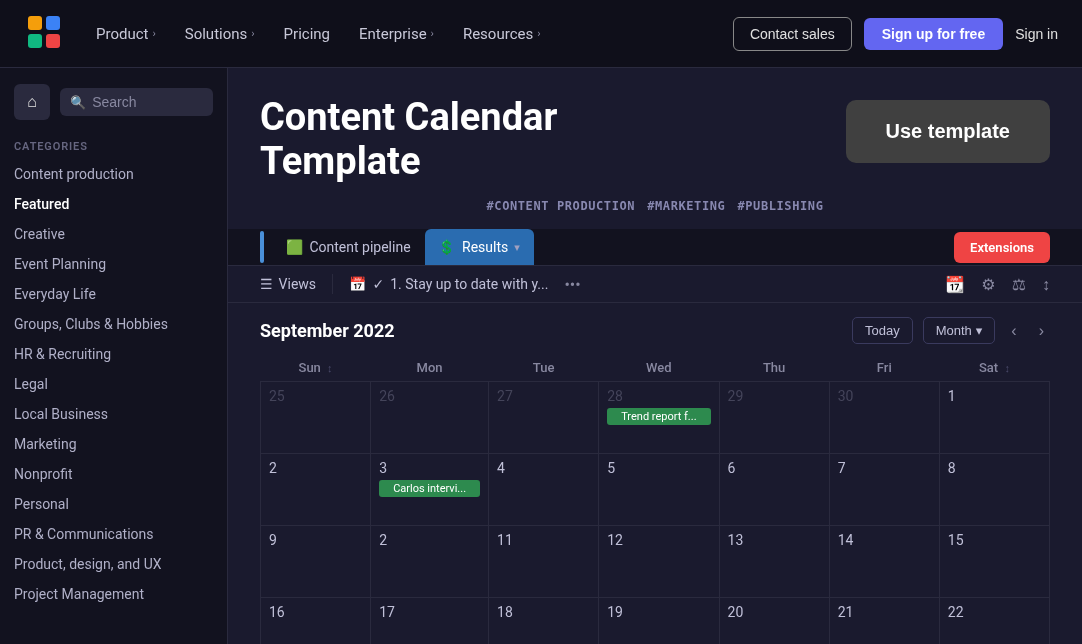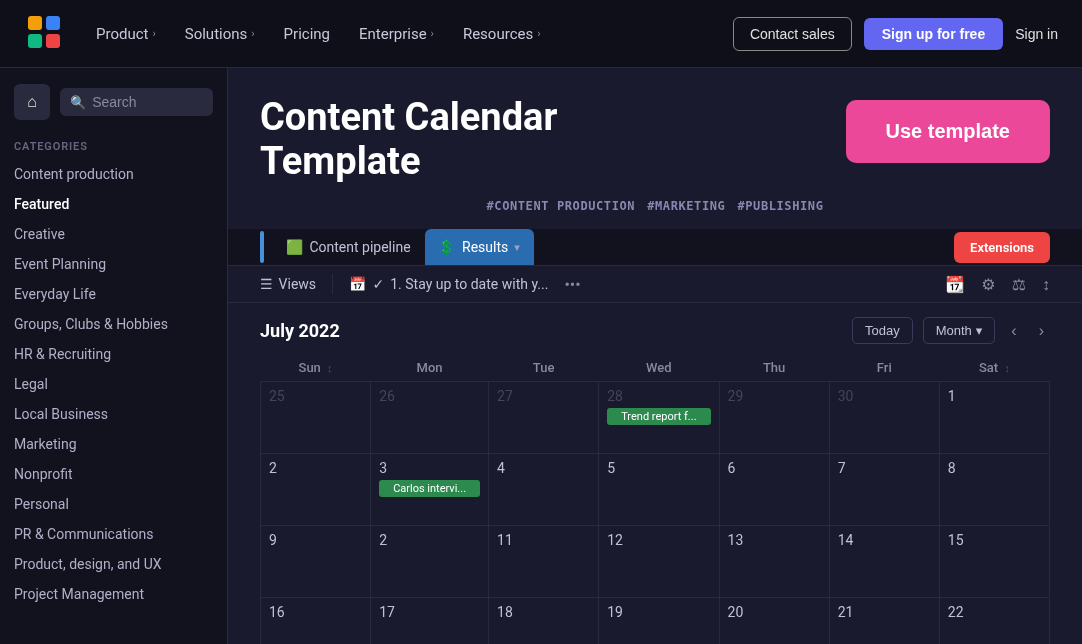--- a/index.html
+++ b/index.html
@@ -167,21 +167,21 @@
       align-items: flex-start;
       justify-content: space-between;
     }
     .template-title {
       font-size: 38px;
       font-weight: 700;
       color: #ffffff;
       line-height: 1.15;
     }
     .use-template-btn {
-      background: #ec4899;
+      background: #404040;
       border: none;
       color: #fff;
       font-size: 20px;
       font-weight: 700;
       padding: 20px 40px;
       border-radius: 10px;
       cursor: pointer;
       white-space: nowrap;
       flex-shrink: 0;
       margin-top: 4px;
@@ -519,21 +519,21 @@
       <div class="toolbar-icons">
         <span class="toolbar-icon">📆</span>
         <span class="toolbar-icon">⚙</span>
         <span class="toolbar-icon">⚖</span>
         <span class="toolbar-icon">↕</span>
       </div>
     </div>
 
     <div class="calendar-area">
       <div class="calendar-header">
-        <span class="calendar-month-title">July 2022</span>
+        <span class="calendar-month-title">September 2022</span>
         <div class="cal-nav">
           <button class="cal-today-btn">Today</button>
           <button class="cal-month-btn">
             <span>Month</span>
             <span>▾</span>
           </button>
           <button class="cal-arrow">‹</button>
           <button class="cal-arrow">›</button>
         </div>
       </div>

